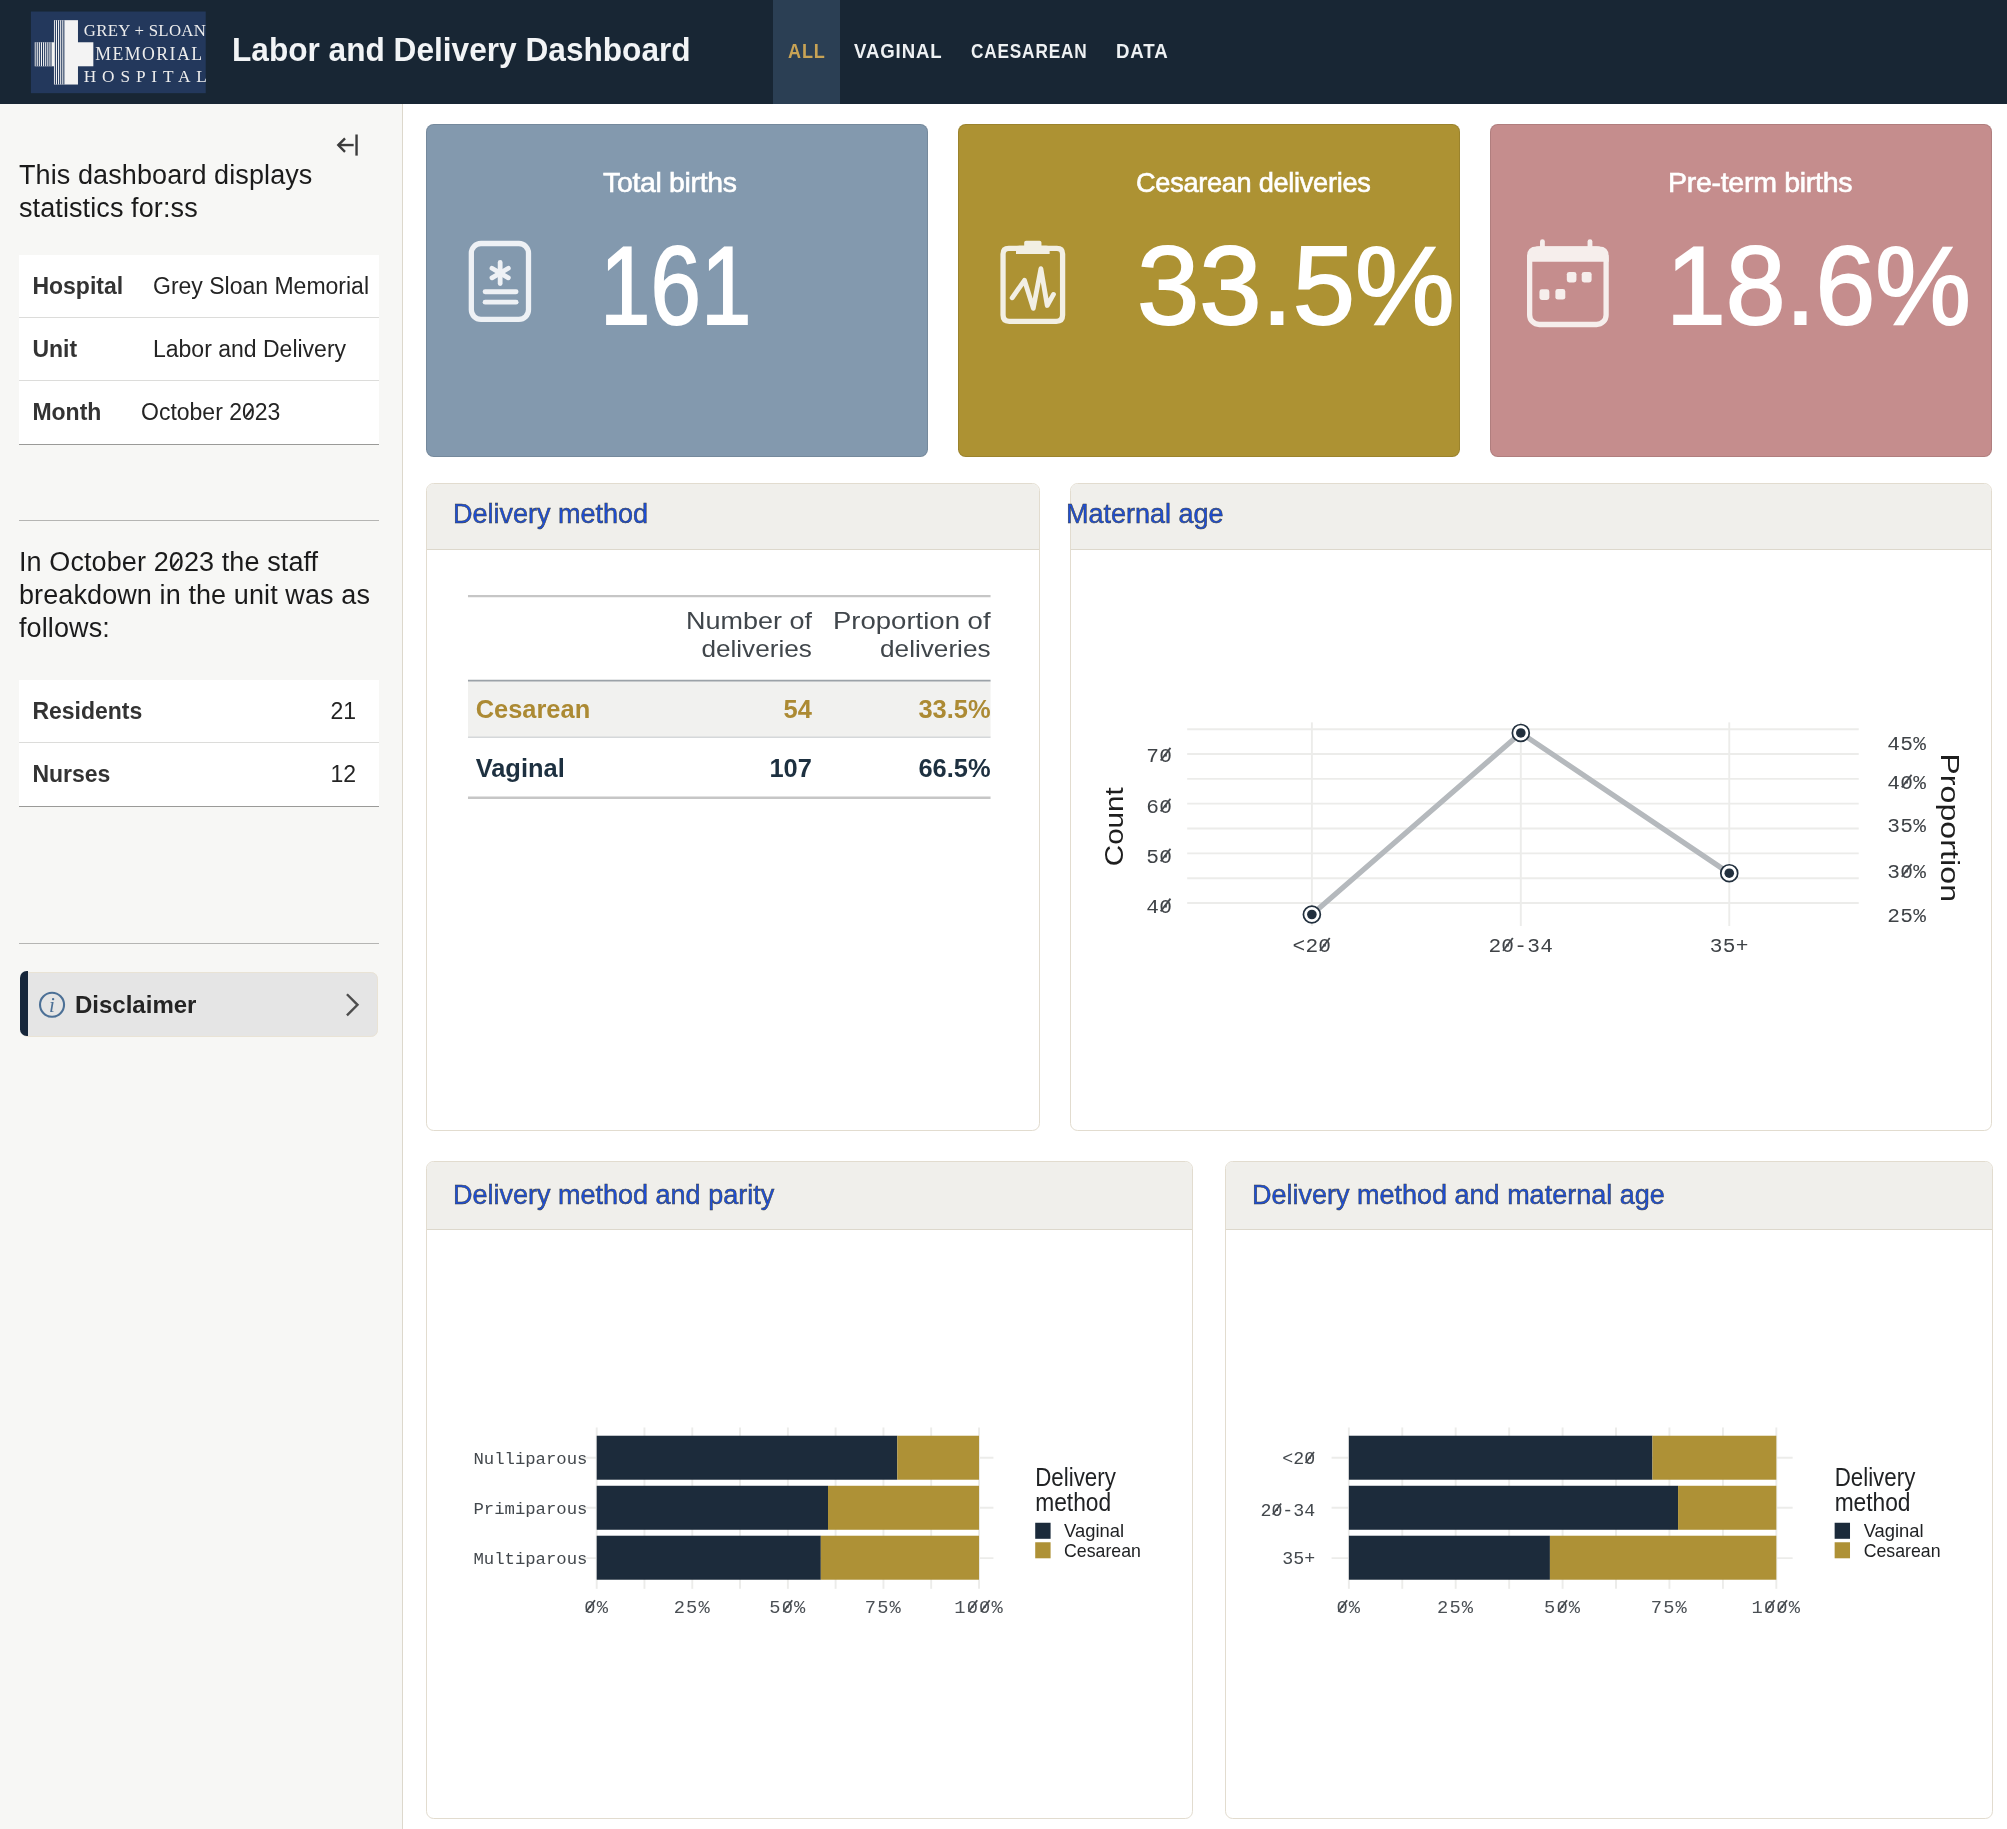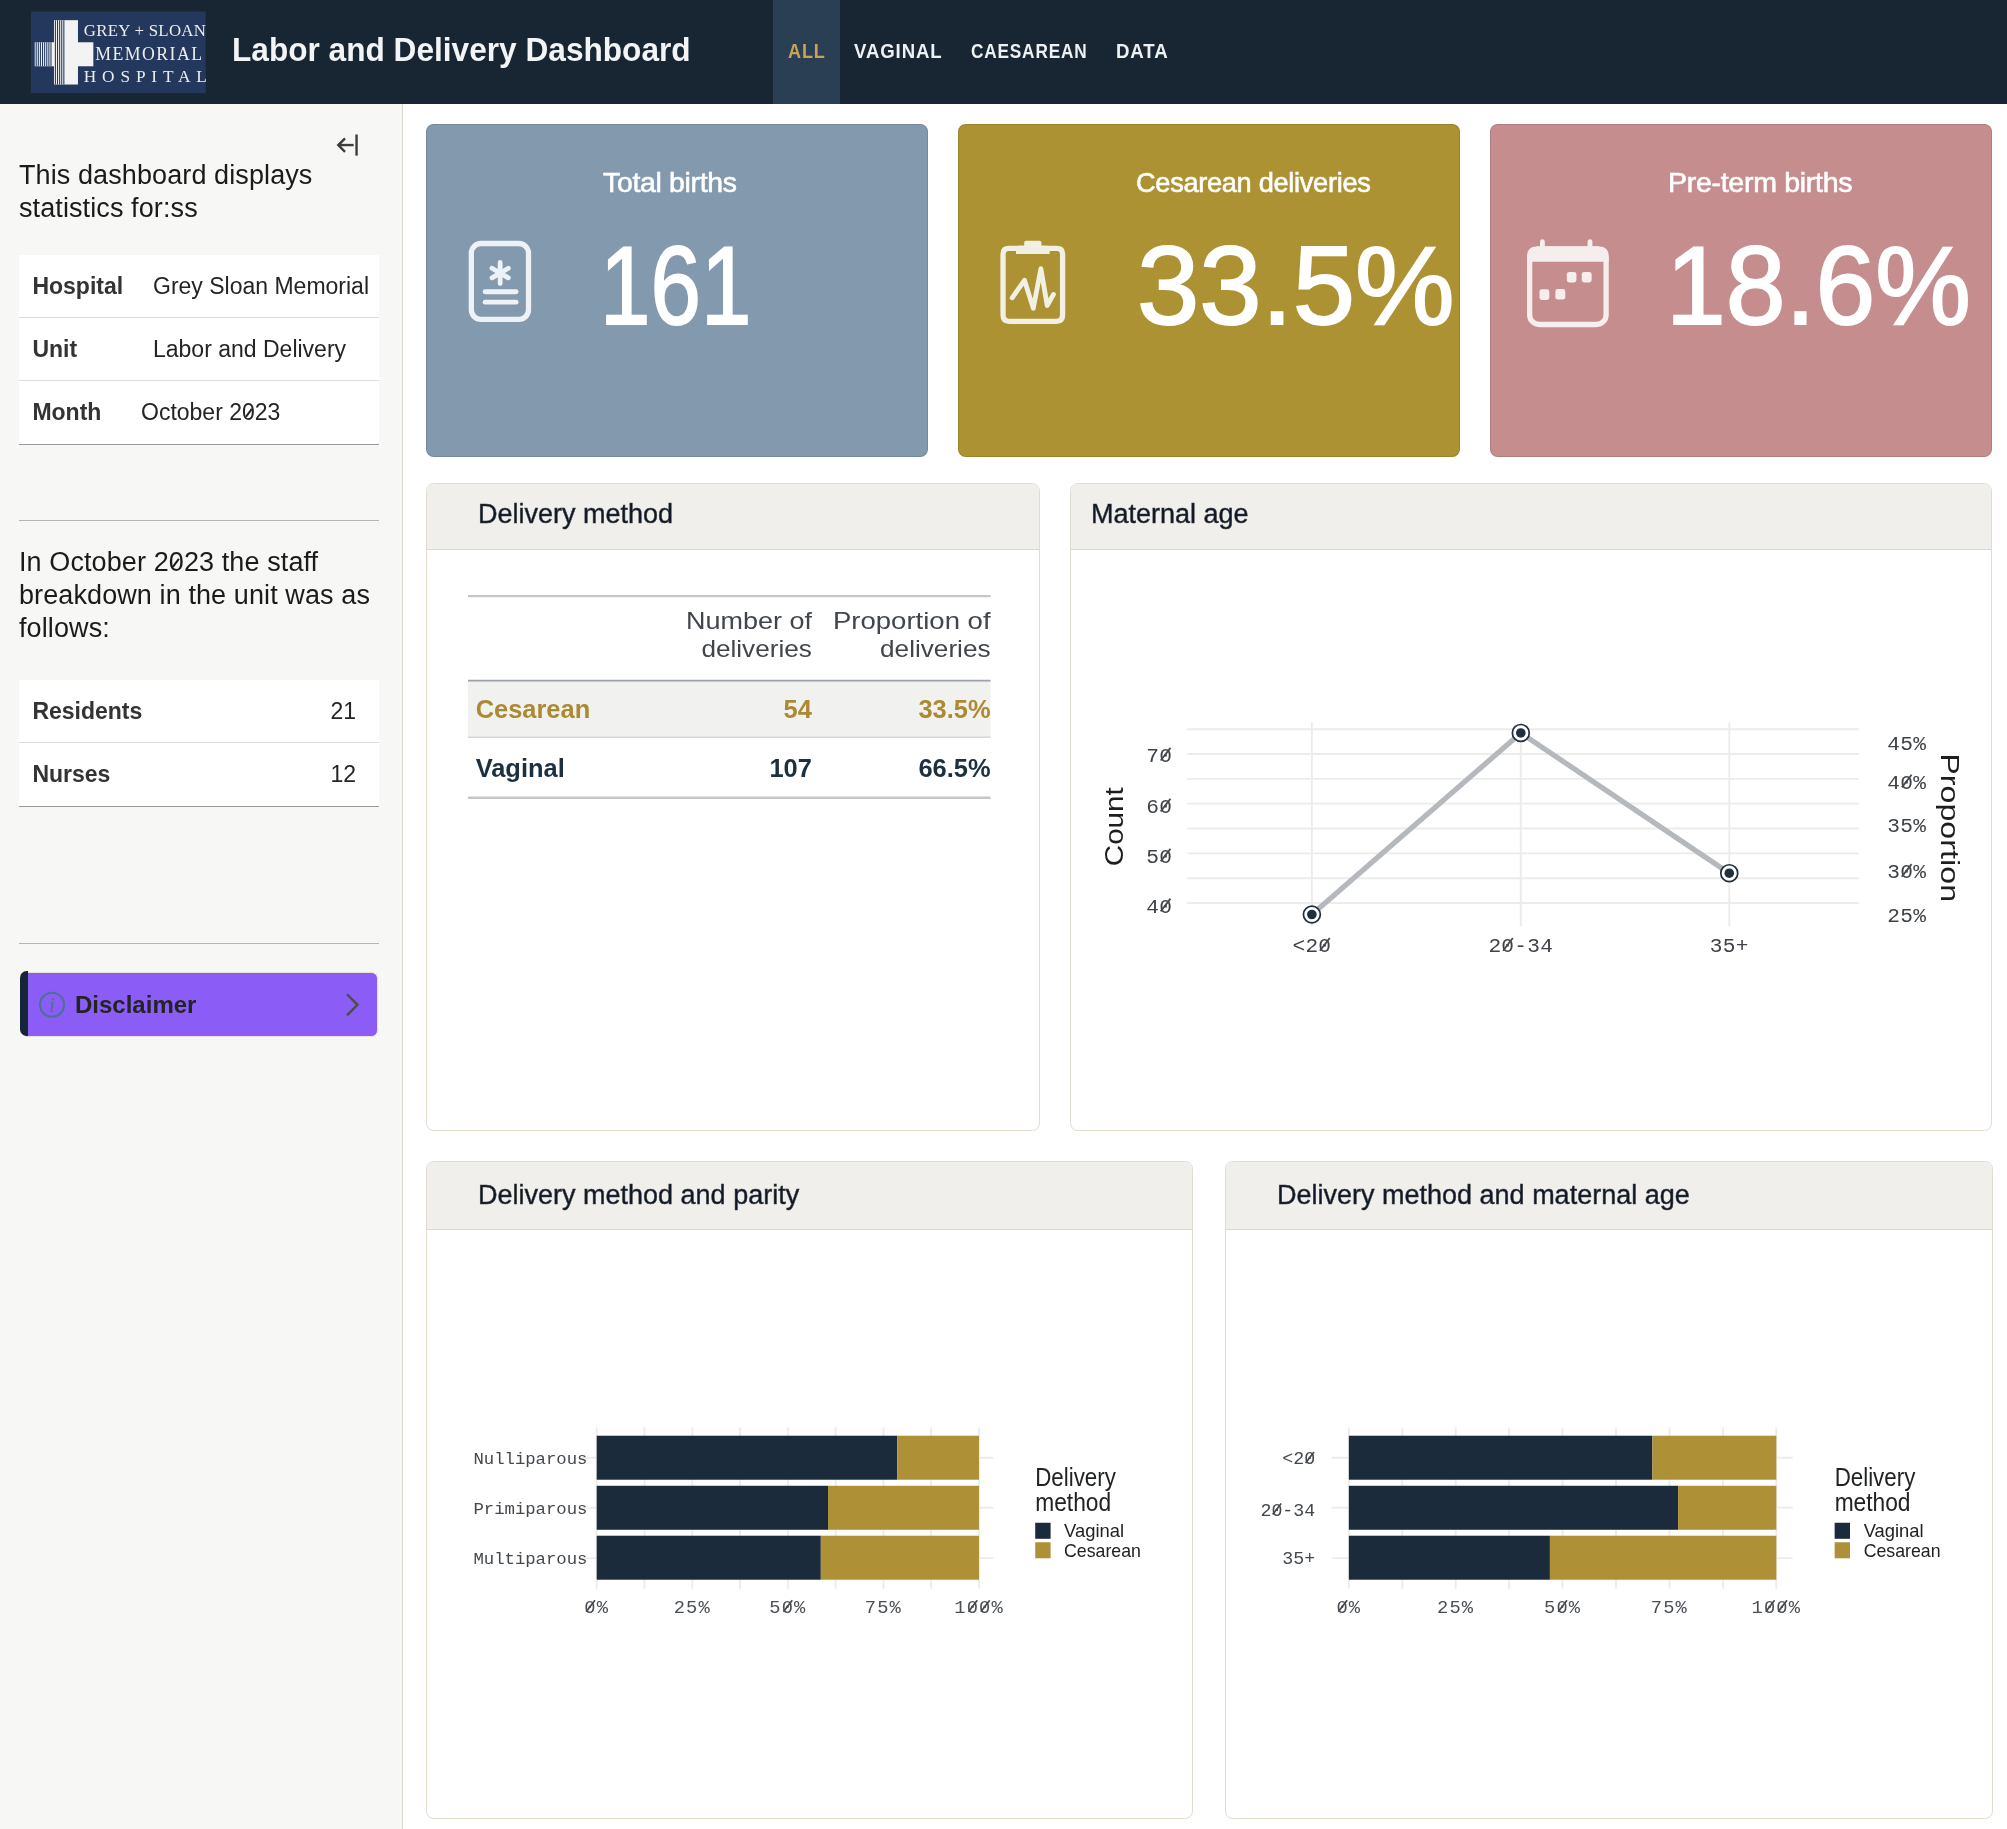--- a/index.html
+++ b/index.html
@@ -11,29 +11,29 @@
 #brand { position:absolute; left:232px; top:32px; font-size:34px; font-weight:700; color:#f2f4f6; line-height:1; transform-origin:left top; transform:scaleX(0.93); }
 .navlink { position:absolute; top:40px; font-size:21px; font-weight:700; color:#eef1f3; line-height:1; letter-spacing:1px; transform-origin:left top; }
 #sidebar { position:absolute; left:0; top:104px; width:403px; height:1725px; background:#f7f7f5; border-right:1.9px solid #ddd8cc; }
 .sbtext { position:absolute; font-size:27px; color:#1b1b1b; line-height:33px; letter-spacing:0.1px; }
 .sbtable { position:absolute; left:19px; width:360px; background:#fff; border-bottom:1.9px solid #9a9a98; }
 .sbrow { position:relative; height:63px; border-bottom:1.4px solid #dcdcda; }
 .sbrow:last-child { border-bottom:none; }
 .cell { position:absolute; top:0; line-height:63px; font-size:23px; color:#242424; }
 .cellb { font-weight:700; color:#333; }
 .sephr { position:absolute; left:19px; width:360px; height:0; border-top:1.4px solid #b5b5b3; }
-#discbtn { position:absolute; left:21px; top:972px; width:357px; height:65px; background:#8b5cf6; border:1.9px solid #e9e3d5; border-radius:6.7px; }
+#discbtn { position:absolute; left:21px; top:972px; width:357px; height:65px; background:#e5e5e5; border:1.9px solid #e9e3d5; border-radius:6.7px; }
 #discaccent { position:absolute; left:-1.9px; top:-1.9px; width:7.7px; height:65px; background:#16263a; border-radius:6.7px 0 0 6.7px; }
 #disctext { position:absolute; left:53px; top:20px; font-size:24px; font-weight:700; color:#242424; line-height:1; }
 .vbox { position:absolute; top:124px; height:333px; border-radius:7.7px; border:1.9px solid rgba(0,0,0,0.1); }
 .vbtitle { position:absolute; font-size:28px; font-weight:500; letter-spacing:-0.3px; -webkit-text-stroke:0.6px #fff; transform-origin:left top; color:#fff; line-height:1; }
 .vbvalue { position:absolute; font-size:112px; font-weight:500; -webkit-text-stroke:1.9px #fff; color:#fff; line-height:1; transform-origin:left top; }
 .card { position:absolute; background:#fff; border:1.9px solid #e2dccf; border-radius:7.7px; }
 .cardhead { position:absolute; left:0; top:0; width:100%; background:#f0efeb; border-bottom:1.9px solid #ddd8cc; border-radius:6.7px 6.7px 0 0; }
-.cardtitle { position:absolute; font-size:27px; color:#0f172a; line-height:1;margin-left:25px; -webkit-text-stroke:0.5px #3a3e3b; }
+.cardtitle { position:absolute; font-size:27px; color:#1d4ed8; line-height:1; -webkit-text-stroke:0.5px #3a3e3b; }
 .sz { position:relative; display:inline-block; }
 .sz::after { content:""; position:absolute; left:1.9px; top:49%; width:9.6px; height:2.1px; background:currentColor; transform:rotate(-54deg); }
 svg text { font-family:"Liberation Sans", sans-serif; }
 svg g.mono text { font-family:"Liberation Mono", monospace; }
 svg g.serif text, svg text.serif { font-family:"Liberation Serif", serif; }
 </style>
 </head>
 <body>
 
 <div id="navbar"></div>

